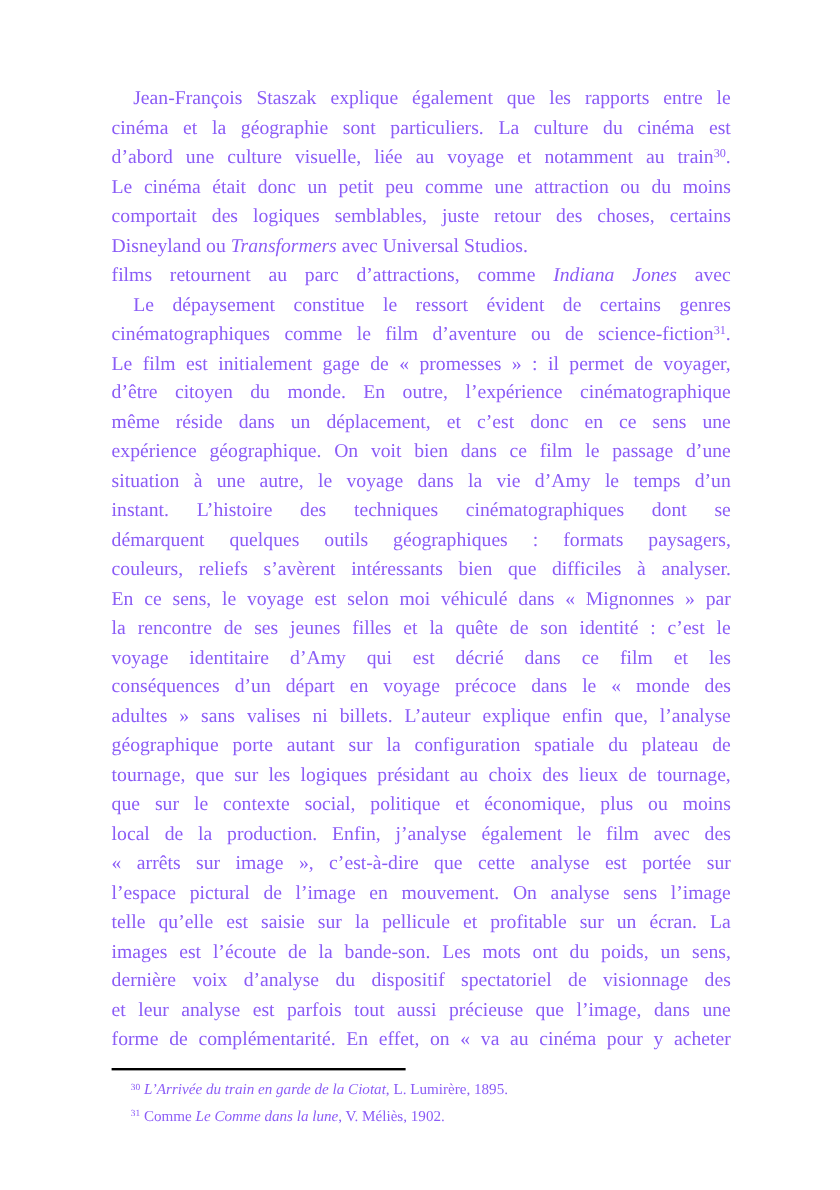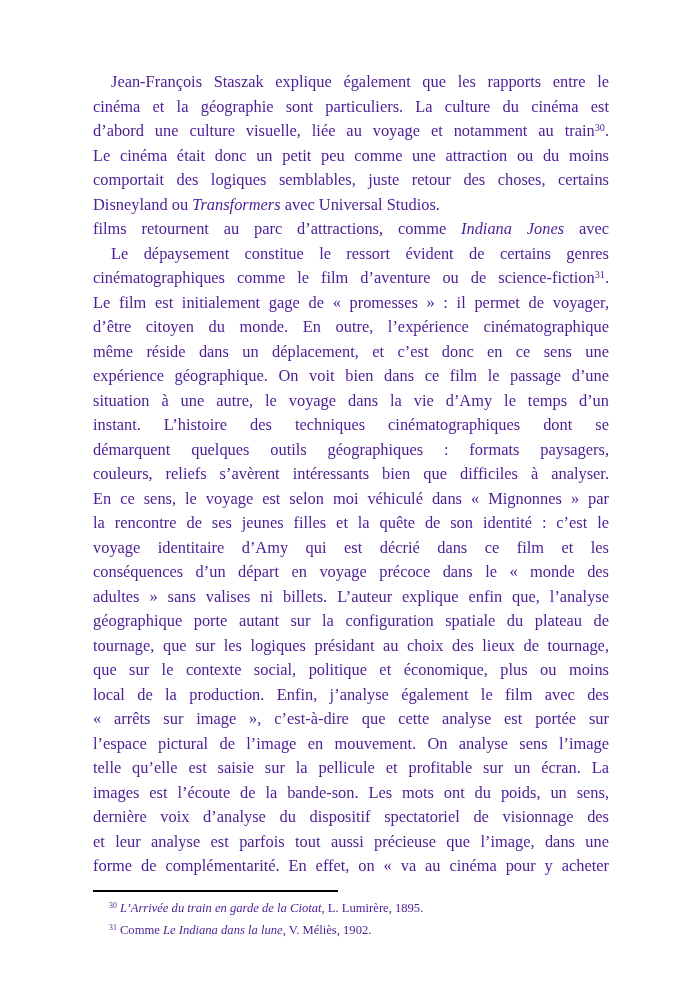--- a/index.html
+++ b/index.html
@@ -7,21 +7,21 @@
     padding: 0;
     background: #ffffff;
   }
   .page {
     position: relative;
     width: 700px;
     height: 992px;
     background: #ffffff;
     overflow: hidden;
     font-family: "Liberation Serif", "DejaVu Serif", serif;
-    color: #4c1d95;
+    color: #8b5cf6;
   }
   .body-text {
     position: absolute;
     left: 93px;
     top: 70px;
     width: 516px;
     font-size: 16.4px;
     line-height: 24.5px;
   }
   .line {
@@ -99,15 +99,15 @@
       <div class="line"><span>l’espace pictural de l’image en mouvement. On analyse sens l’image</span></div>
       <div class="line"><span>telle qu’elle est saisie sur la pellicule et profitable sur un écran. La</span></div>
       <div class="line"><span>images est l’écoute de la bande-son. Les mots ont du poids, un sens,</span></div>
       <div class="line"><span>dernière voix d’analyse du dispositif spectatoriel de visionnage des</span></div>
       <div class="line"><span>et leur analyse est parfois tout aussi précieuse que l’image, dans une</span></div>
       <div class="line"><span>forme de complémentarité. En effet, on « va au cinéma pour y acheter</span></div>
     </div>
   <div class="footnote-sep"></div>
   <div class="footnotes">
       <div class="footnote"><sup>30</sup> <span class="it">L’Arrivée du train en garde de la Ciotat</span><span>, L. Lumirère, 1895.</span></div>
-      <div class="footnote"><sup>31</sup> <span>Comme </span><span class="it">Le Indiana dans la lune</span><span>, V. Méliès, 1902.</span></div>
+      <div class="footnote"><sup>31</sup> <span>Comme </span><span class="it">Le Comme dans la lune</span><span>, V. Méliès, 1902.</span></div>
     </div>
 </div>
 
 </body></html>

